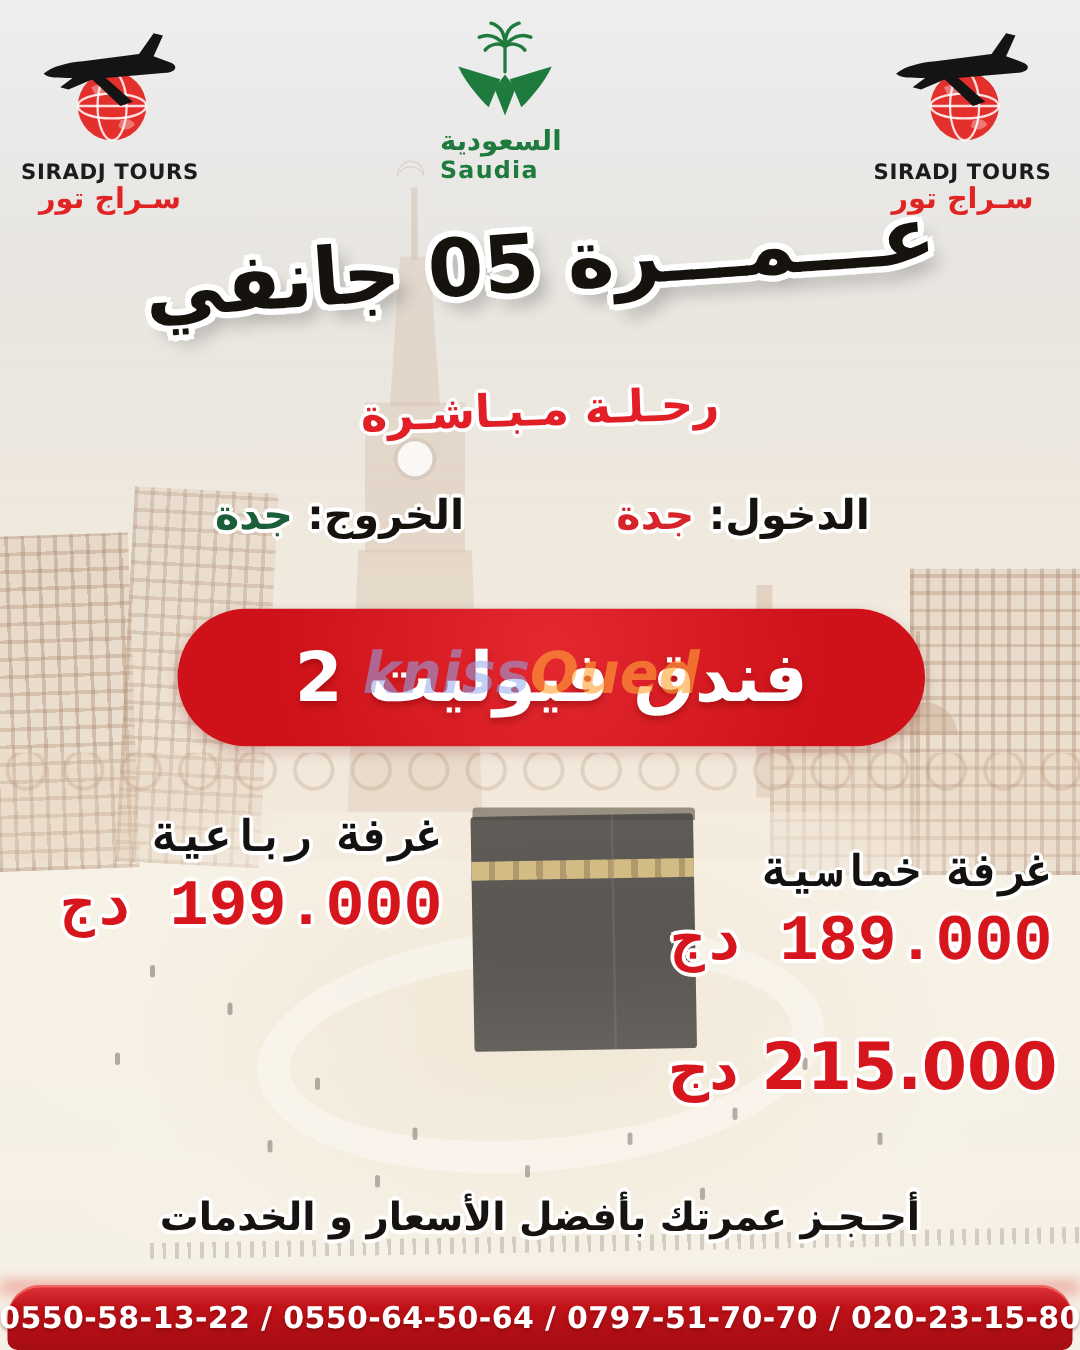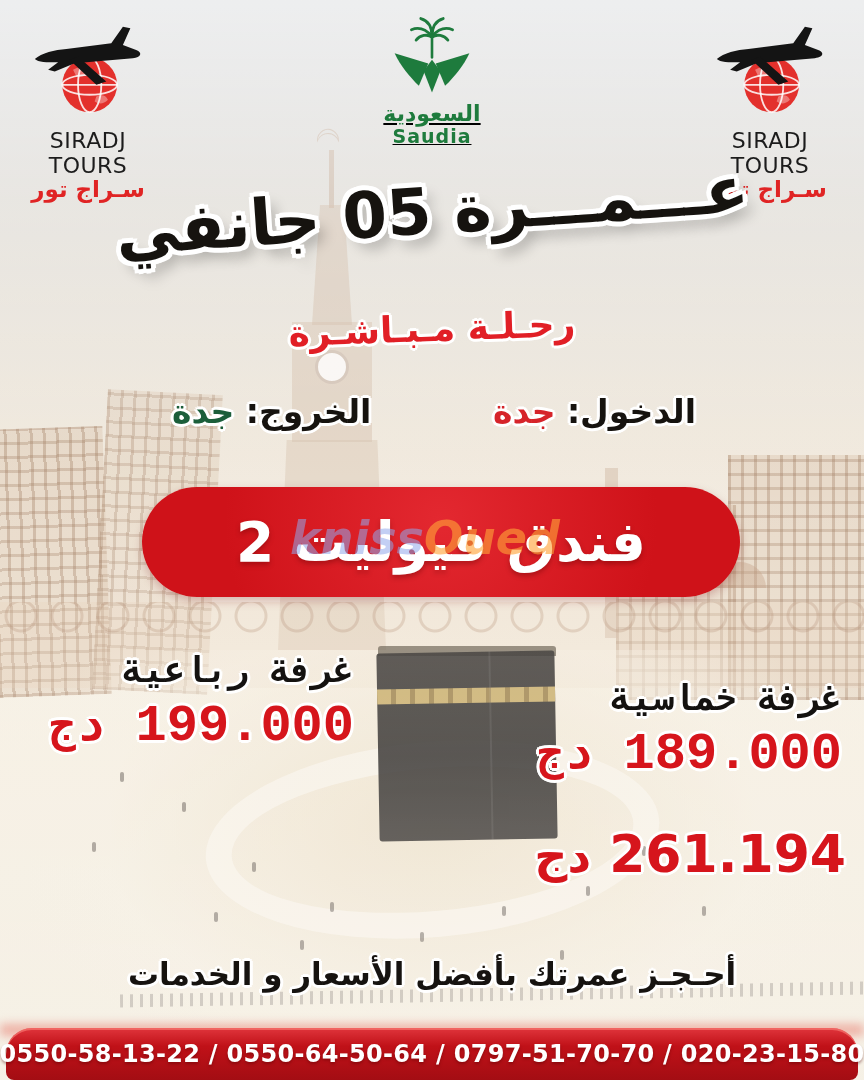--- a/index.html
+++ b/index.html
@@ -44,23 +44,23 @@
   .kaaba-top { left:378px; top:646px; width:178px; height:10px; background:rgba(90,80,62,.7); border-radius:3px 3px 0 0; }
   .person { width:4px; height:10px; border-radius:2px; background:rgba(72,62,56,.5); }
   .barriers { left:120px; right:0; top:988px; height:13px; opacity:.55; transform:rotate(-1deg);
     background:repeating-linear-gradient(90deg,rgba(85,75,70,.55) 0 3px,transparent 3px 10px); }
   .wash { inset:0; background:linear-gradient(180deg,rgba(255,255,255,.55) 0%,rgba(255,255,255,.25) 18%,
     rgba(255,255,255,.1) 42%,rgba(255,255,255,.18) 72%,rgba(255,255,255,.28) 100%); }
   
   .logo-siradj { position:absolute; top:20px; width:156px; text-align:center; }
   #logo-left { left:10px; }
   #logo-right { right:16px; }
-  .siradj-name { font-size:22px; font-weight:normal; color:#1c1c1c; letter-spacing:.5px; margin-top:-4px; }
+  .siradj-name { font-size:17px; font-weight:bold; color:#1c1c1c; letter-spacing:.5px; margin-top:-4px; }
   .siradj-ar { font-size:23px; font-weight:bold; color:#e02424; line-height:1; }
-  .logo-saudia { position:absolute; left:50%; top:12px; transform:translateX(-50%); width:160px; text-align:center;text-decoration:underline; }
+  .logo-saudia { position:absolute; left:50%; top:12px; transform:translateX(-50%); width:160px; text-align:left; }
   .saudia-ar { font-size:22px; font-weight:bold; color:#1e7b3d; line-height:1.05; }
   .saudia-en { font-size:19px; font-weight:bold; color:#1e7b3d; letter-spacing:1px; }
   
   .ow { text-shadow:-3px 0 0 #fff,3px 0 0 #fff,0 -3px 0 #fff,0 3px 0 #fff,
        -2px -2px 0 #fff,2px -2px 0 #fff,-2px 2px 0 #fff,2px 2px 0 #fff;text-align:right; }
   .ow-big { text-shadow:-5px 0 0 #fff,5px 0 0 #fff,0 -5px 0 #fff,0 5px 0 #fff,
        -4px -4px 0 #fff,4px -4px 0 #fff,-4px 4px 0 #fff,4px 4px 0 #fff,8px 10px 14px rgba(0,0,0,.28); }
   
   .title { position:absolute; left:0; right:0; top:178px; text-align:center; direction:rtl;
     font-size:64px; font-weight:800; color:#16130f; transform:rotate(-4deg); line-height:1.05; }
@@ -222,21 +222,21 @@
 
   <div id="price-quint" class="price-block">
     <div class="room ow">غرفة خماسية</div>
     <div class="amount ow"><span>189.000</span> <span class="cur">دج</span></div>
   </div>
   <div id="price-quad" class="price-block">
     <div class="room ow">غرفة رباعية</div>
     <div class="amount ow"><span>199.000</span> <span class="cur">دج</span></div>
   </div>
   <div id="price-triple" class="price-block">
-    <div class="amount ow"><span>261.194</span> <span class="cur">دج</span></div>
+    <div class="amount ow"><span>215.000</span> <span class="cur">دج</span></div>
   </div>
 
   <div class="tagline ow">أحـجـز عمرتك بأفضل الأسعار و الخدمات</div>
 
   <div class="footer-glow"></div>
   <div class="footer-bar">
     <span class="phones">0550-58-13-22 / 0550-64-50-64 / 0797-51-70-70 / 020-23-15-80</span>
   </div>
 
 </div>

